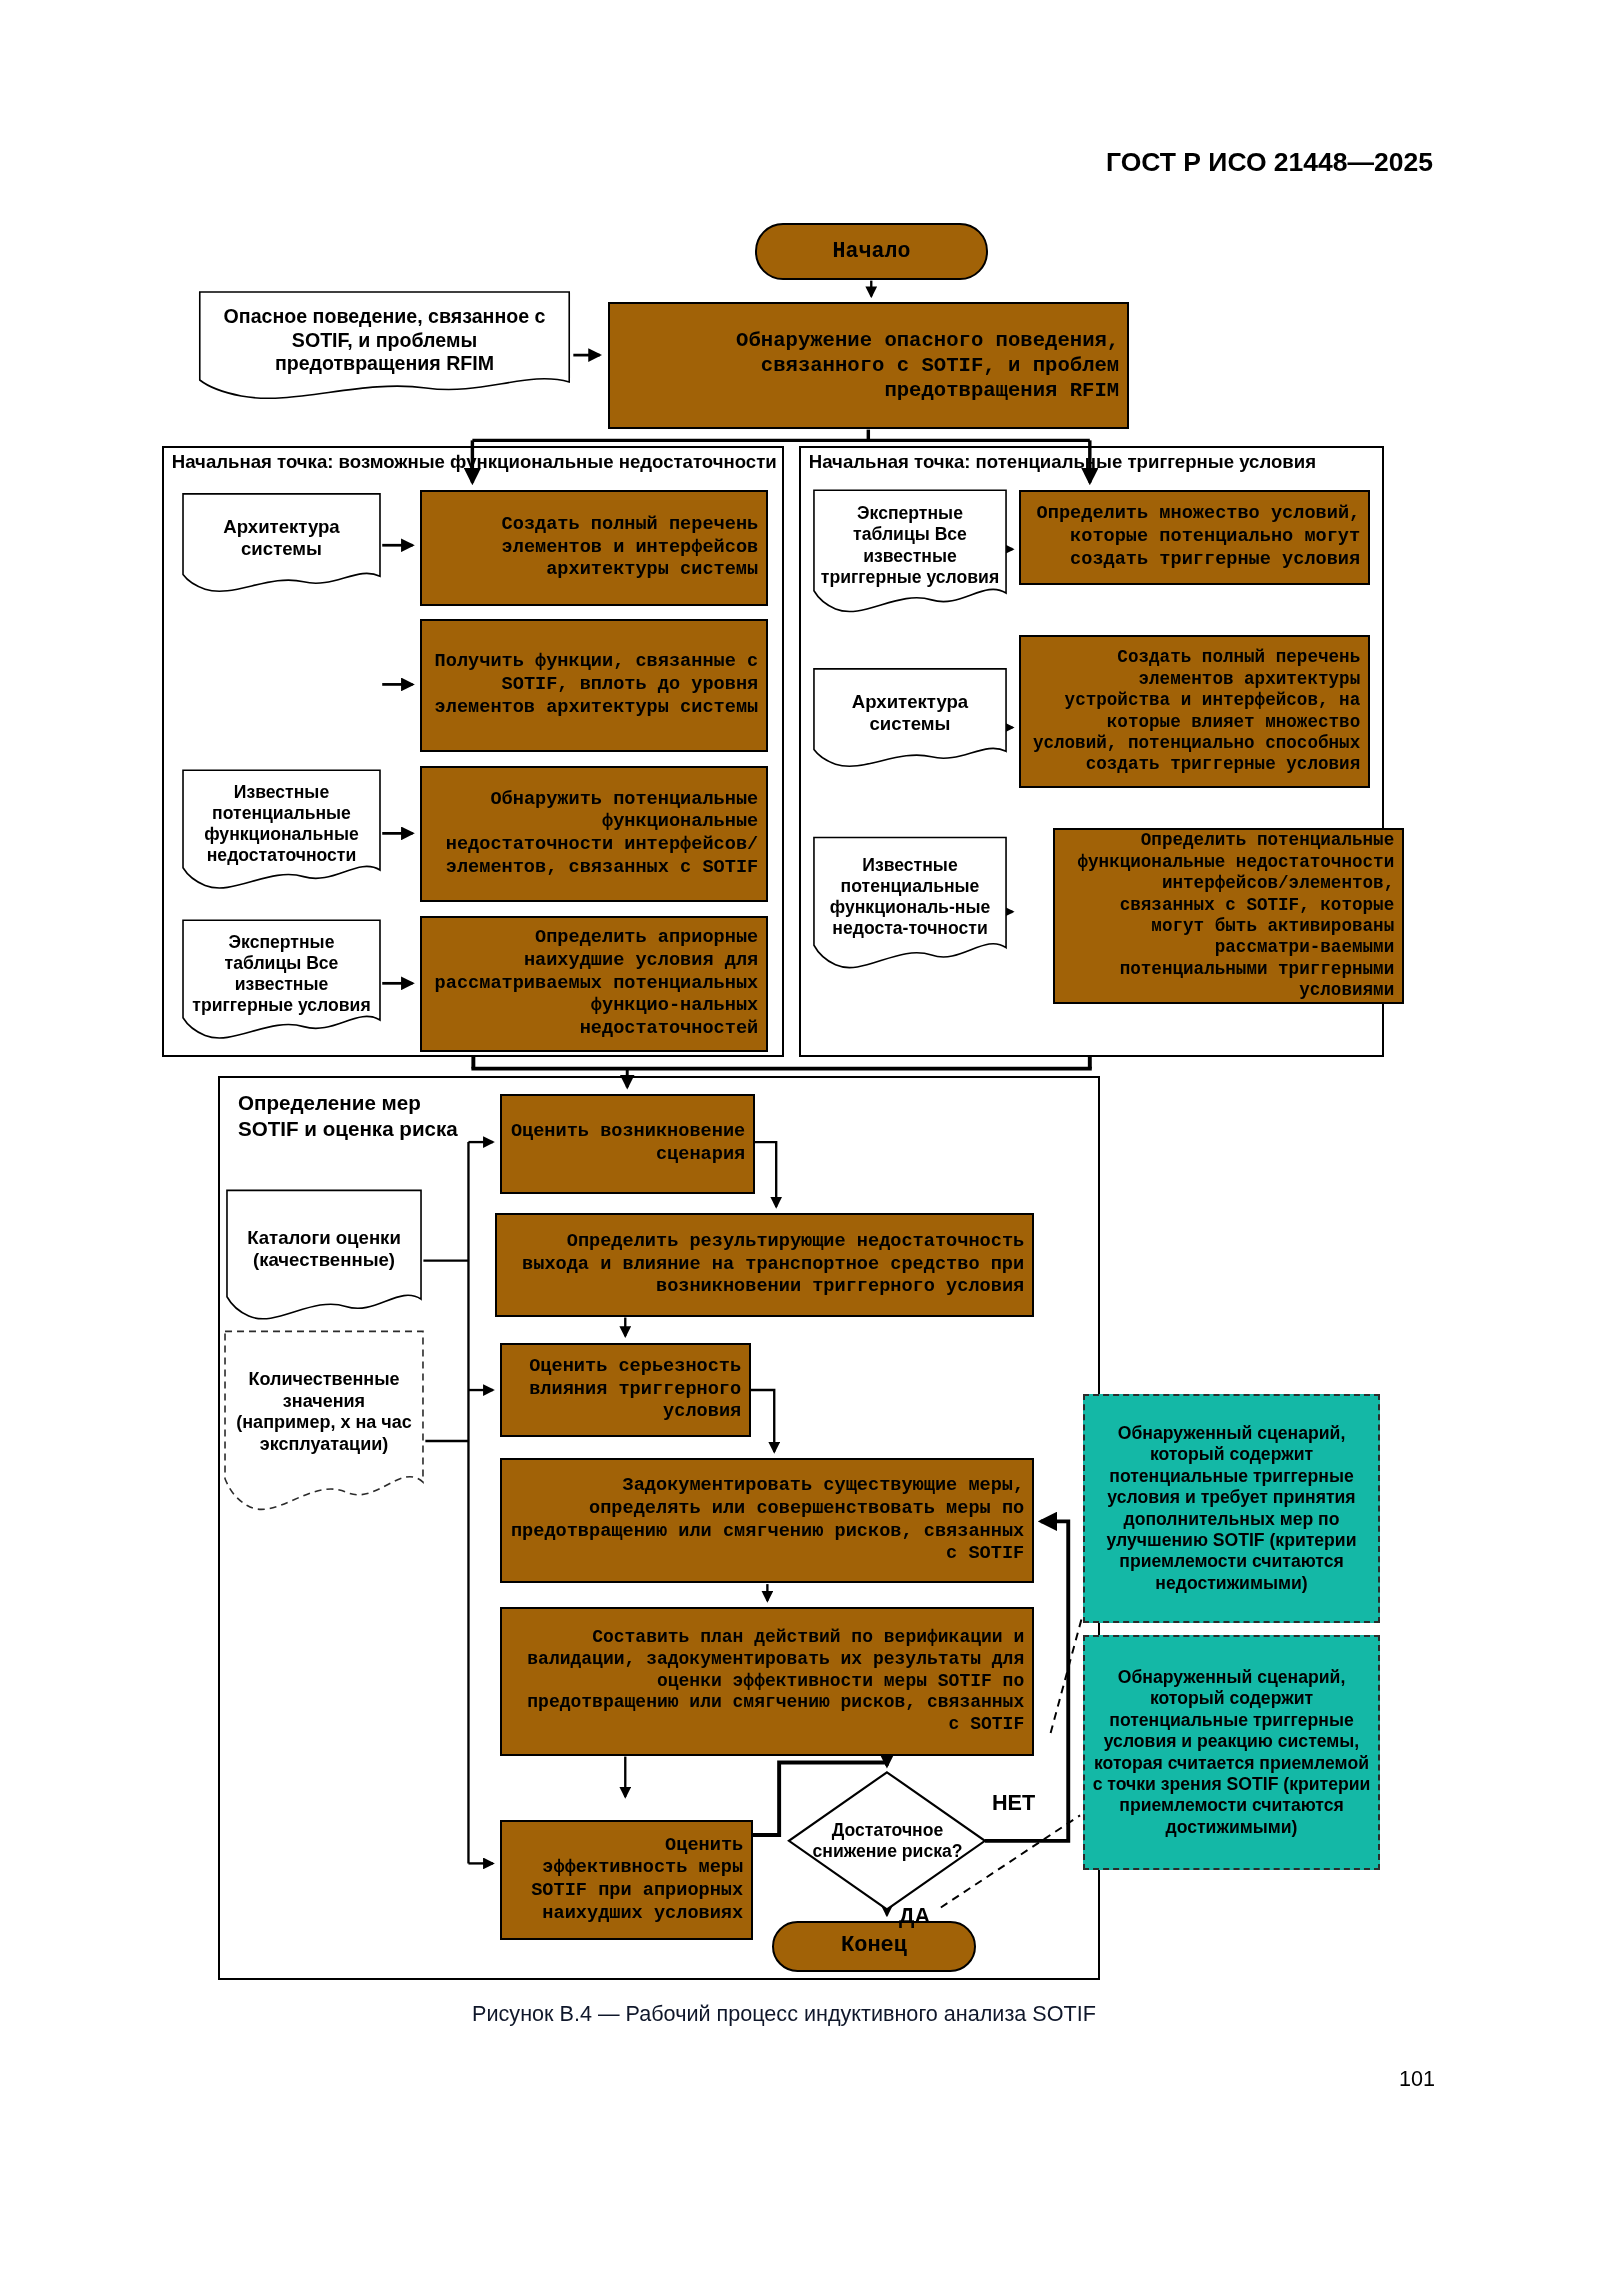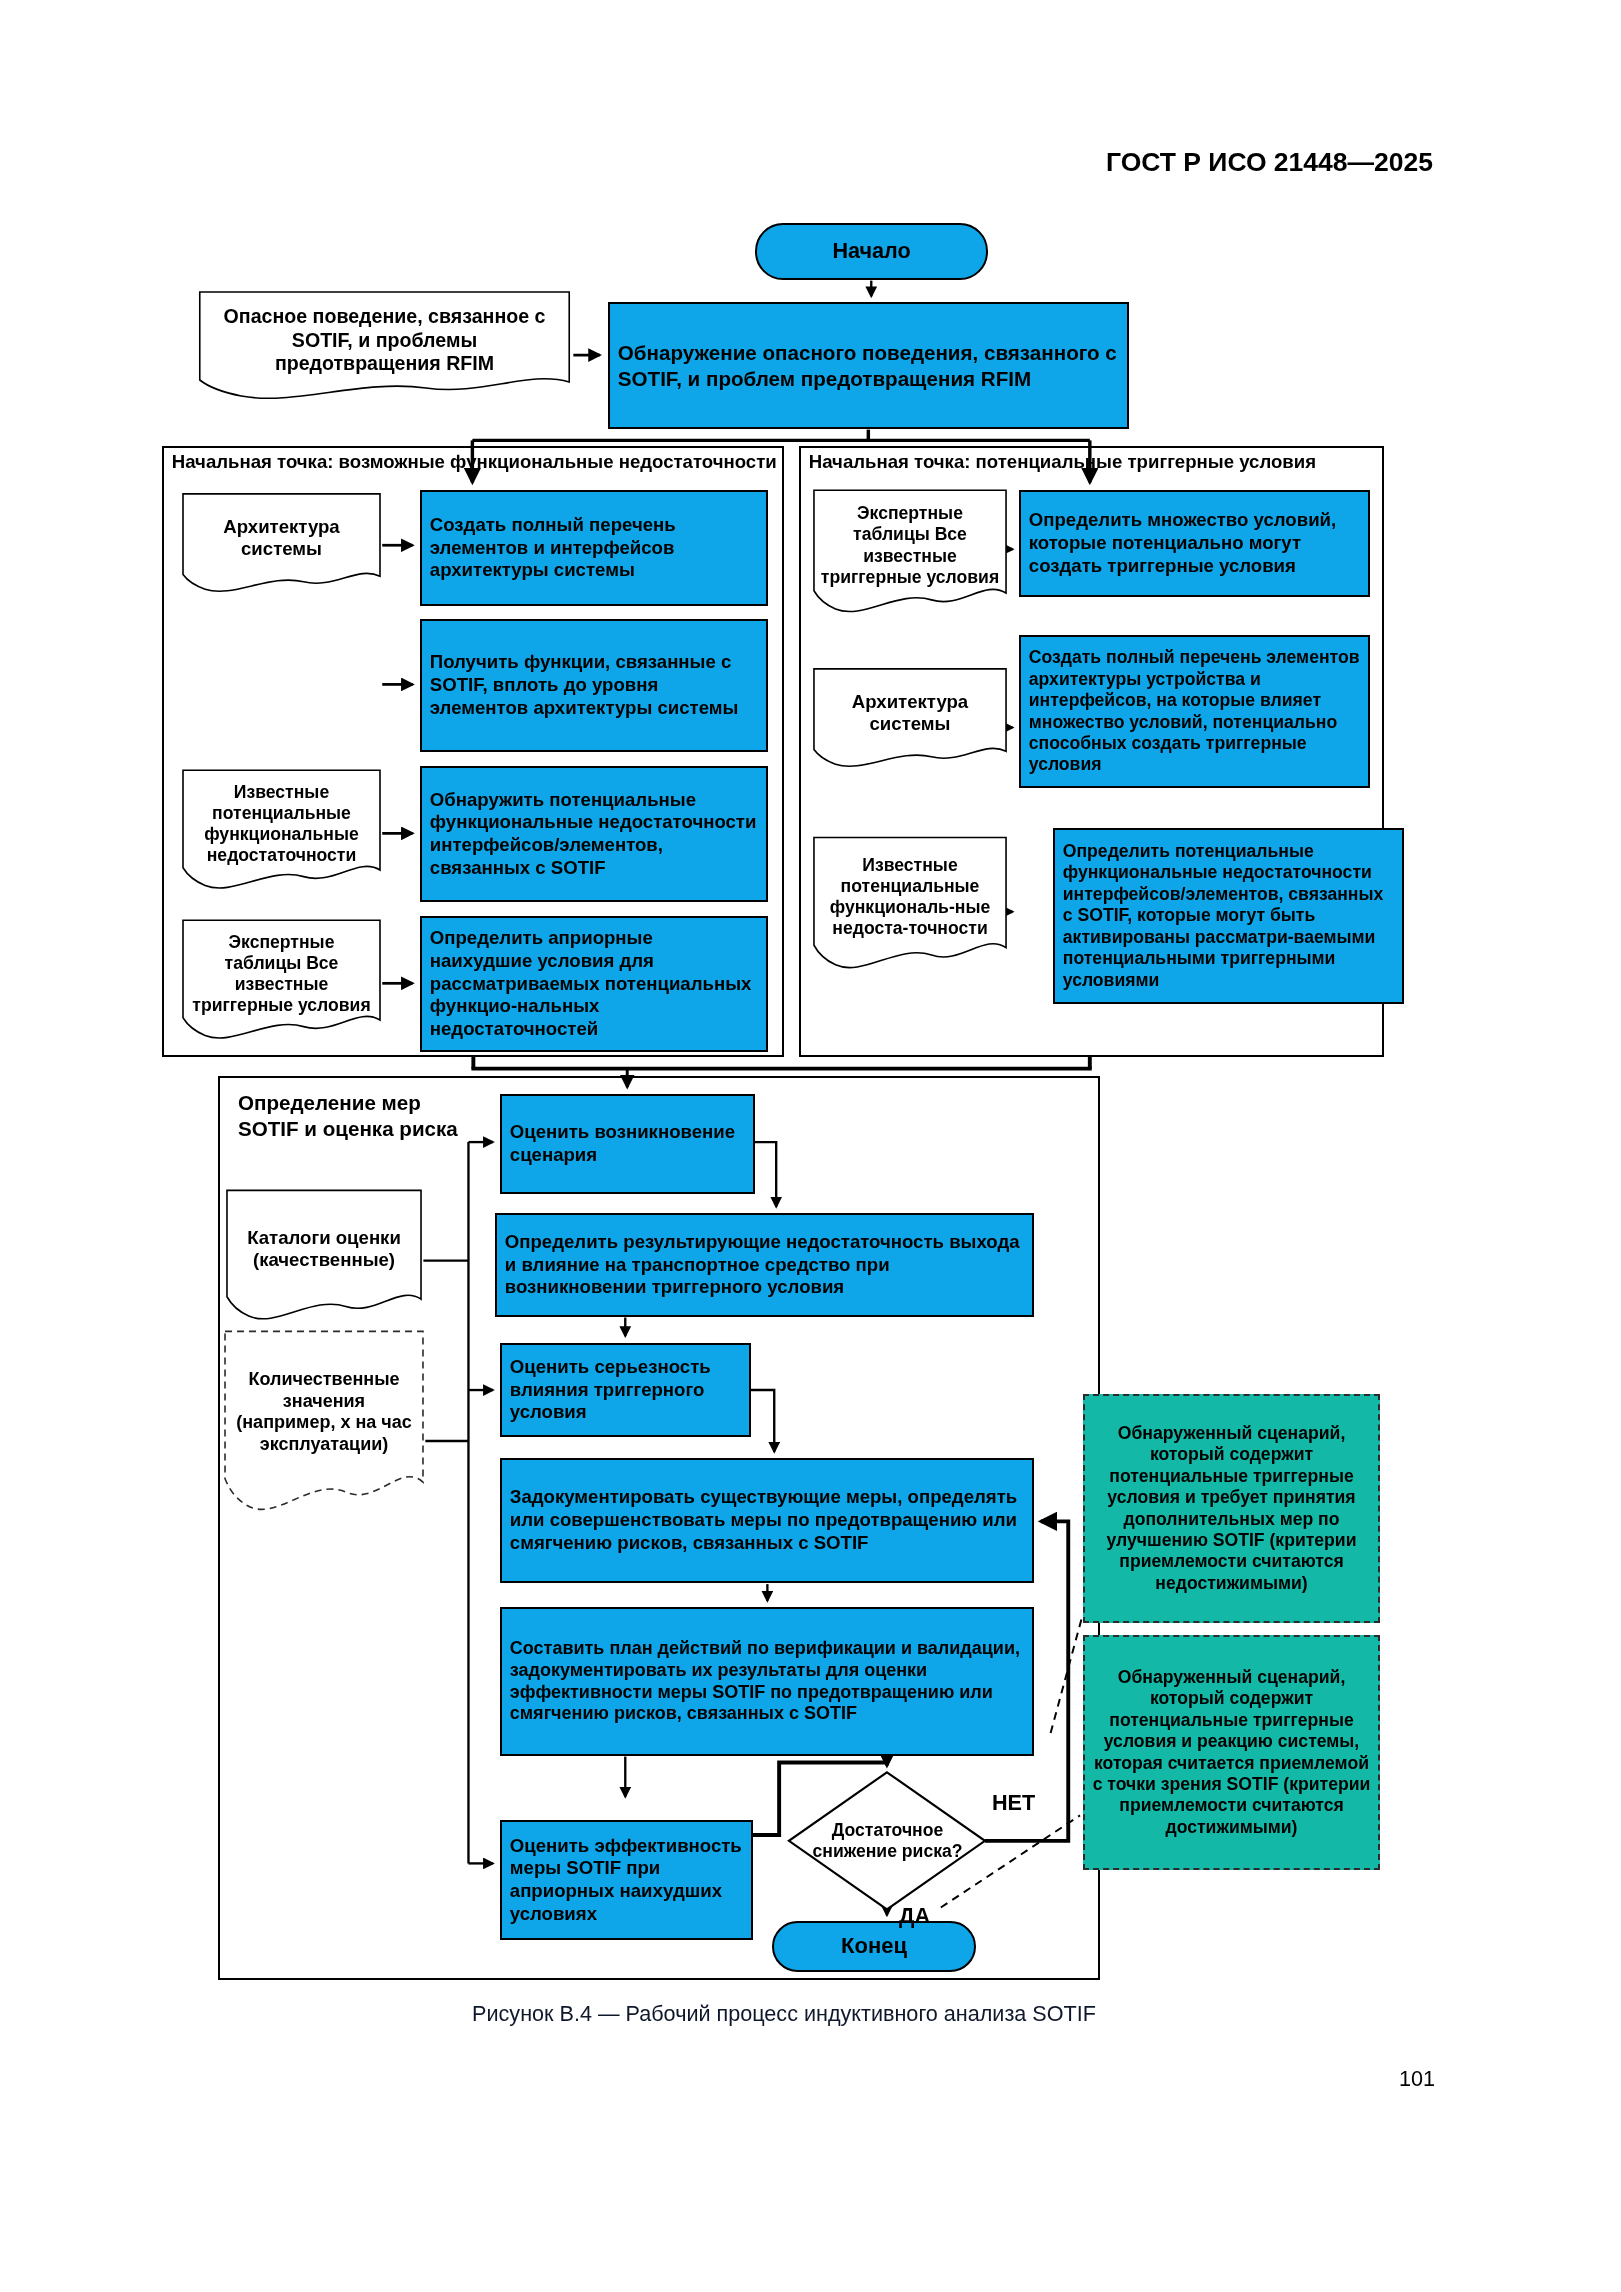--- a/index.html
+++ b/index.html
@@ -1,22 +1,22 @@
 <!DOCTYPE html>
 <html><head>
 <meta charset="utf-8">
 <style>
   html,body{margin:0;padding:0;background:#ffffff;}
   body{font-family:"Liberation Sans","DejaVu Sans",sans-serif;color:#000;}
   .page{position:relative;width:1621px;height:2293px;background:#fff;overflow:hidden;}
 
   .abs{position:absolute;box-sizing:border-box;}
-  .node{position:absolute;box-sizing:border-box;background:#0ea5e9;border:2px solid #000;
-        display:flex;align-items:center;justify-content:center;text-align:left;
-        font-weight:700;font-size:18.6px;line-height:1.22;padding:5.9px 7.8px;z-index:10;}
+  .node{position:absolute;box-sizing:border-box;background:#a16207;border:2px solid #000;
+        display:flex;align-items:center;justify-content:center;text-align:right;
+        font-weight:700;font-size:18.6px;line-height:1.22;padding:5.9px 7.8px;z-index:10;font-family:Liberation Mono, monospace;}
   .pill{border-radius:29px;}
   .section{position:absolute;box-sizing:border-box;border:2px solid #000;background:transparent;z-index:1;}
   .sec-title{position:absolute;left:7.8px;top:2.9px;right:3.9px;font-size:18.6px;font-weight:700;text-align:left;line-height:1.15;}
   .doc{position:absolute;box-sizing:border-box;z-index:10;}
   .doc svg{position:absolute;left:0;top:0;width:100%;height:100%;}
   .doc-text{position:absolute;left:4%;right:4%;top:4%;bottom:20%;display:flex;align-items:center;
         justify-content:center;text-align:center;font-weight:700;font-size:18.6px;line-height:1.2;}
   .dashedbox{position:absolute;box-sizing:border-box;background:#14b8a6;border:2px dashed #2b2b2b;
         display:flex;align-items:center;justify-content:center;text-align:center;
         font-weight:700;line-height:1.22;padding:5.9px;z-index:20;}
@@ -38,21 +38,21 @@
   #la2{left:420px;top:619px;width:348px;height:133px;}
   #ld3{left:181px;top:768px;width:201px;height:133px;}
   #ld3 .doc-text{font-size:17.6px;}
   #la3{left:420px;top:766px;width:348px;height:136px;}
   #ld4{left:181px;top:918px;width:201px;height:133px;}
   #ld4 .doc-text{font-size:17.6px;}
   #la4{left:420px;top:916px;width:348px;height:136px;}
 
   #rd1{left:812px;top:488px;width:196px;height:137px;}
   #rd1 .doc-text{font-size:17.6px;}
-  #ra1{left:1019px;top:490px;width:351px;height:107px;}
+  #ra1{left:1019px;top:490px;width:351px;height:95px;}
   #rd2{left:812px;top:667px;width:196px;height:110px;}
   #ra2{left:1019px;top:635px;width:351px;height:153px;font-size:17.6px;}
   #rd3{left:812px;top:835px;width:196px;height:147px;}
   #rd3 .doc-text{font-size:17.6px;}
   #ra3{left:1019px;top:828px;width:351px;height:176px;font-size:17.6px;margin-left:34px;}
 
   #botSec{left:218px;top:1076px;width:882px;height:904px;}
   #botLabel{left:238px;top:1090px;width:245px;height:98px;font-size:20.6px;font-weight:700;text-align:left;line-height:1.25;}
   #docK{left:225px;top:1188px;width:198px;height:145px;}
   #docQ{left:223px;top:1328px;width:202px;height:201px;}

